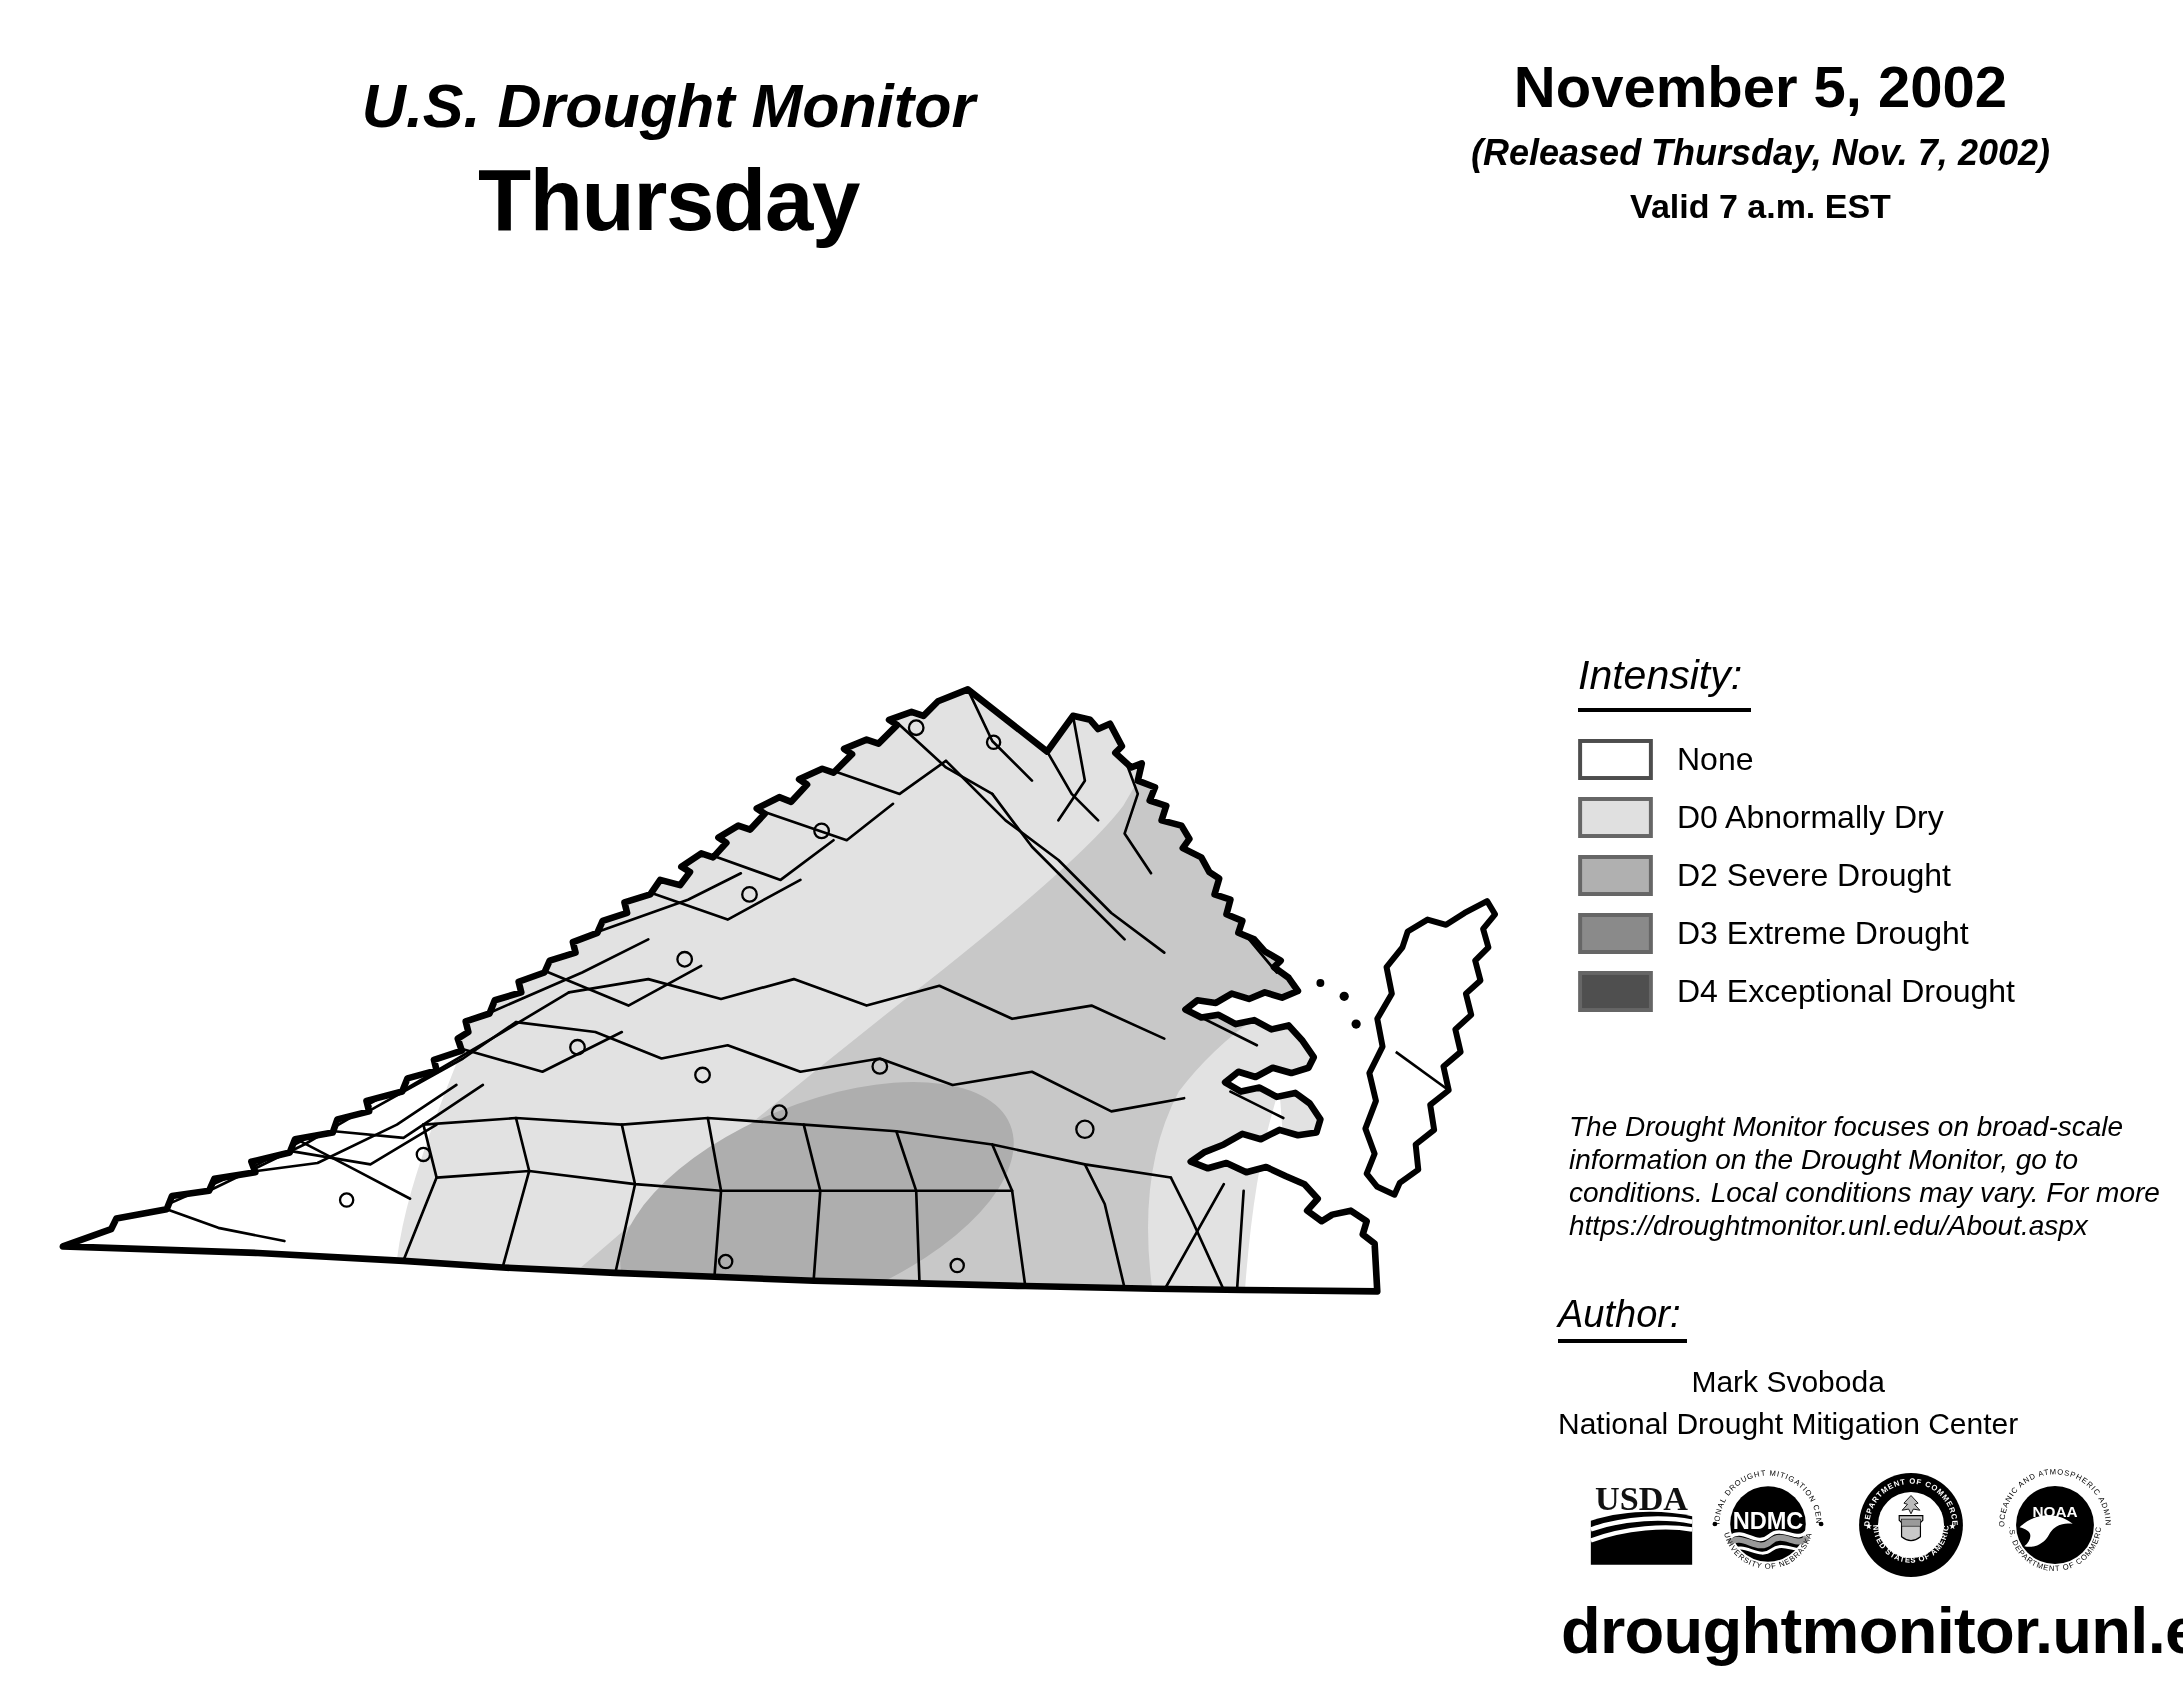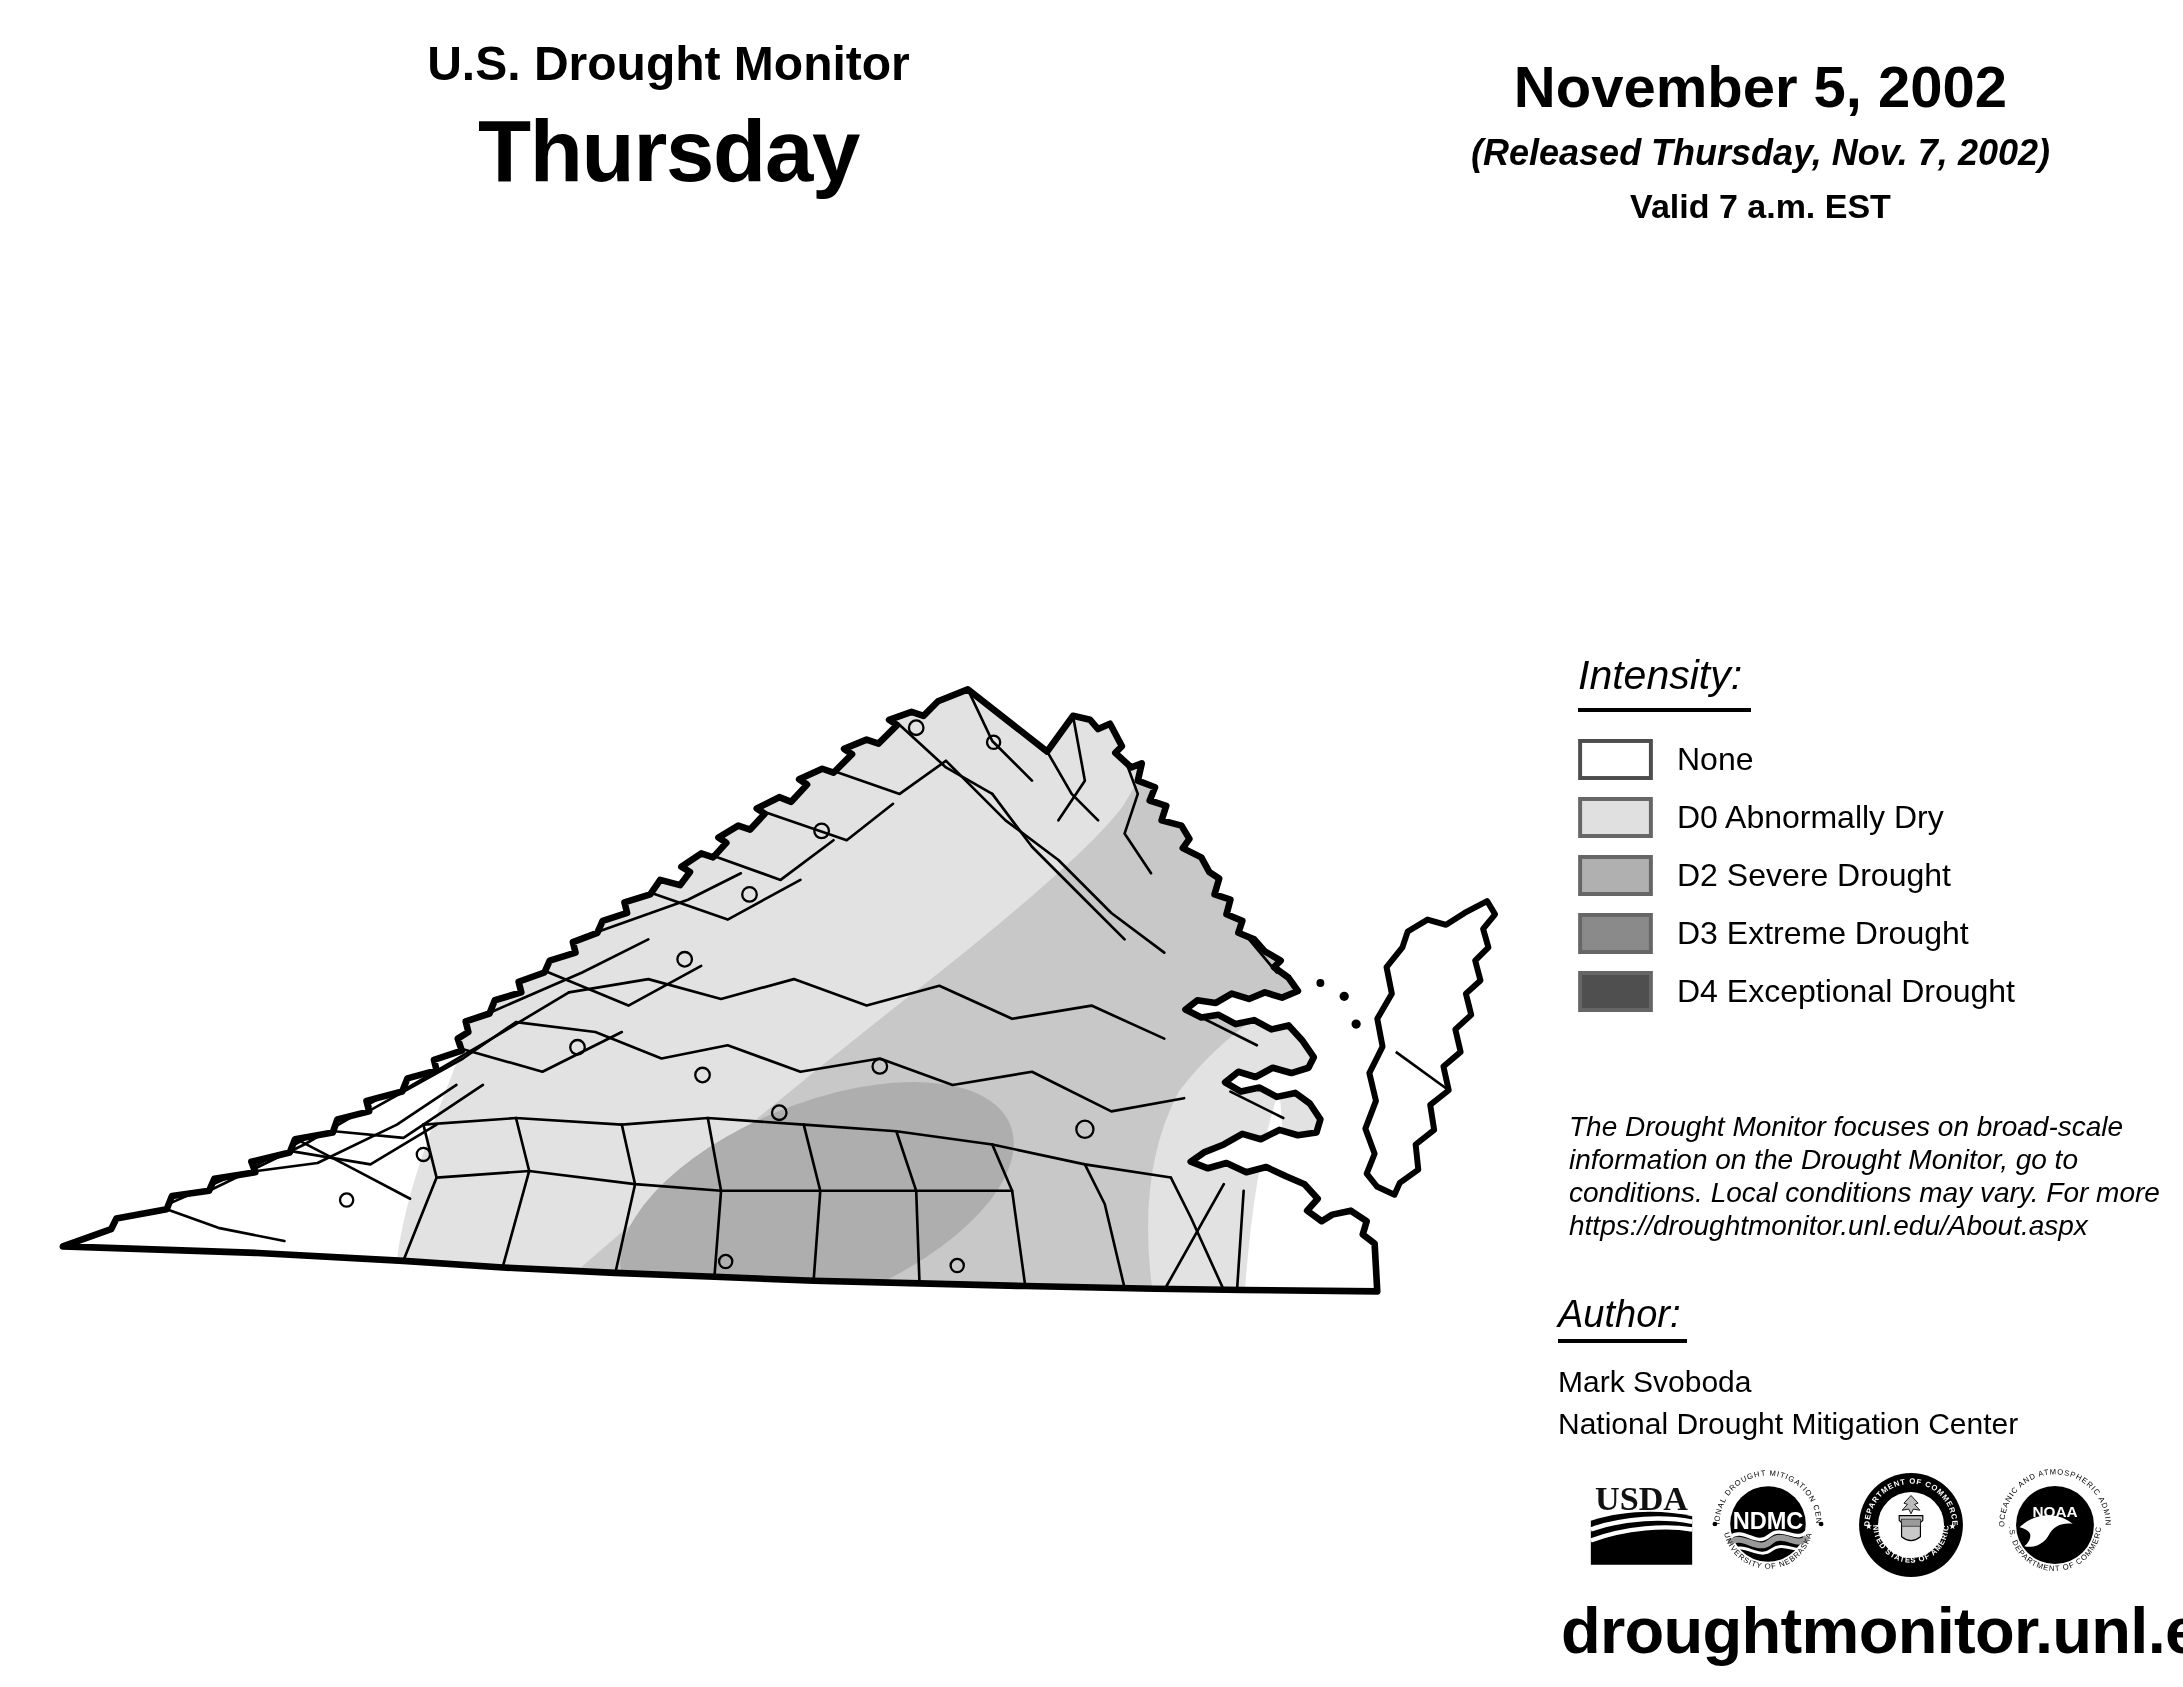--- a/index.html
+++ b/index.html
@@ -3,41 +3,41 @@
 <meta charset="utf-8">
 <style>
   html,body{margin:0;padding:0;}
   body{
     width:2183px;height:1687px;position:relative;background:#ffffff;
     font-family:"Liberation Sans", sans-serif;color:#000;overflow:hidden;
   }
   .abs{position:absolute;}
   
   .title-block{left:265px;top:40px;width:807px;text-align:center;}
-  .title-line1{font-size:48px;font-weight:bold;line-height:1.0;}
+  .title-line1{font-size:61px;font-weight:bold;font-style:italic;line-height:1.0;margin-top:36px;}
   .title-line2{font-size:87px;font-weight:bold;line-height:1.0;margin-top:18.5px;letter-spacing:-1.3px;}
   .date-block{left:1456px;top:58px;width:609px;text-align:center;}
   .date-main{font-size:58px;font-weight:bold;line-height:1.0;}
   .date-released{font-size:36px;font-weight:bold;font-style:italic;margin-top:18.5px;line-height:1.0;}
   .date-valid{font-size:34px;font-weight:bold;margin-top:18.5px;line-height:1.0;}
   
   .legend{left:1578px;top:652px;width:582px;}
   .legend-heading{font-size:41px;font-style:italic;display:inline-block;
     border-bottom:4.6px solid #000;padding-bottom:9px;padding-right:9.3px;}
   .legend-rows{margin-top:18.5px;}
   .legend-row{height:58px;display:flex;align-items:center;}
   .legend-row svg{flex:0 0 auto;}
   .legend-label{font-size:32px;margin-left:24px;white-space:nowrap;}
   
   .disclaimer{left:1569px;top:1110px;width:582px;font-size:28px;font-style:italic;line-height:33px;}
   .disclaimer div{white-space:nowrap;}
   .author{left:1558px;top:1293px;}
   .author-heading{font-size:38px;font-style:italic;display:inline-block;
     border-bottom:4.6px solid #000;padding-bottom:2.6px;padding-right:6.6px;}
-  .author-name{font-size:30px;margin-top:22.5px;}
+  .author-name{font-size:30px;margin-top:22.5px;text-align:center;}
   .author-org{font-size:30px;margin-top:8px;}
   
   .logos{left:1581px;top:1462px;width:543px;height:122px;}
   .logo{position:absolute;top:0;}
   .footer-url{left:1561px;top:1593px;width:595px;text-align:center;
     font-size:65px;font-weight:bold;letter-spacing:-0.7px;}
   .ring-text{font-size:13px;letter-spacing:1.5px;}
   
   #map-svg{position:absolute;left:0;top:0;}
 </style>

